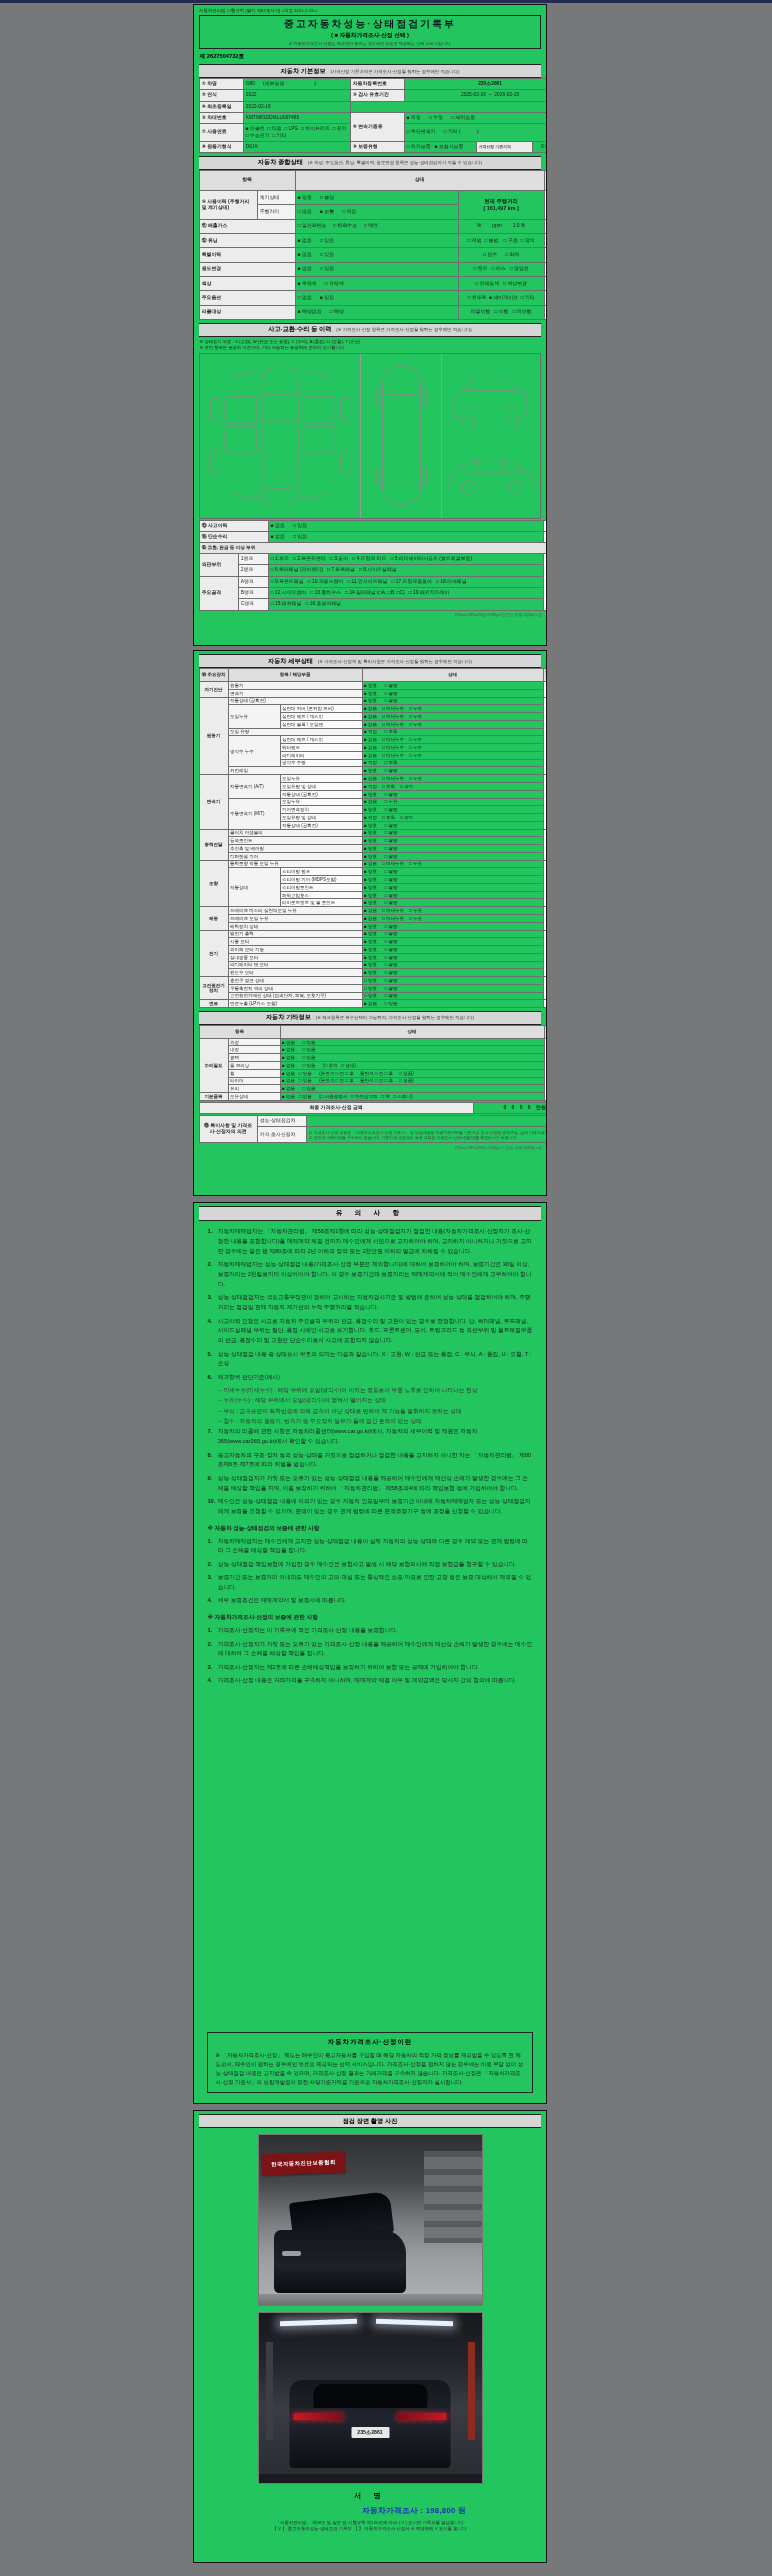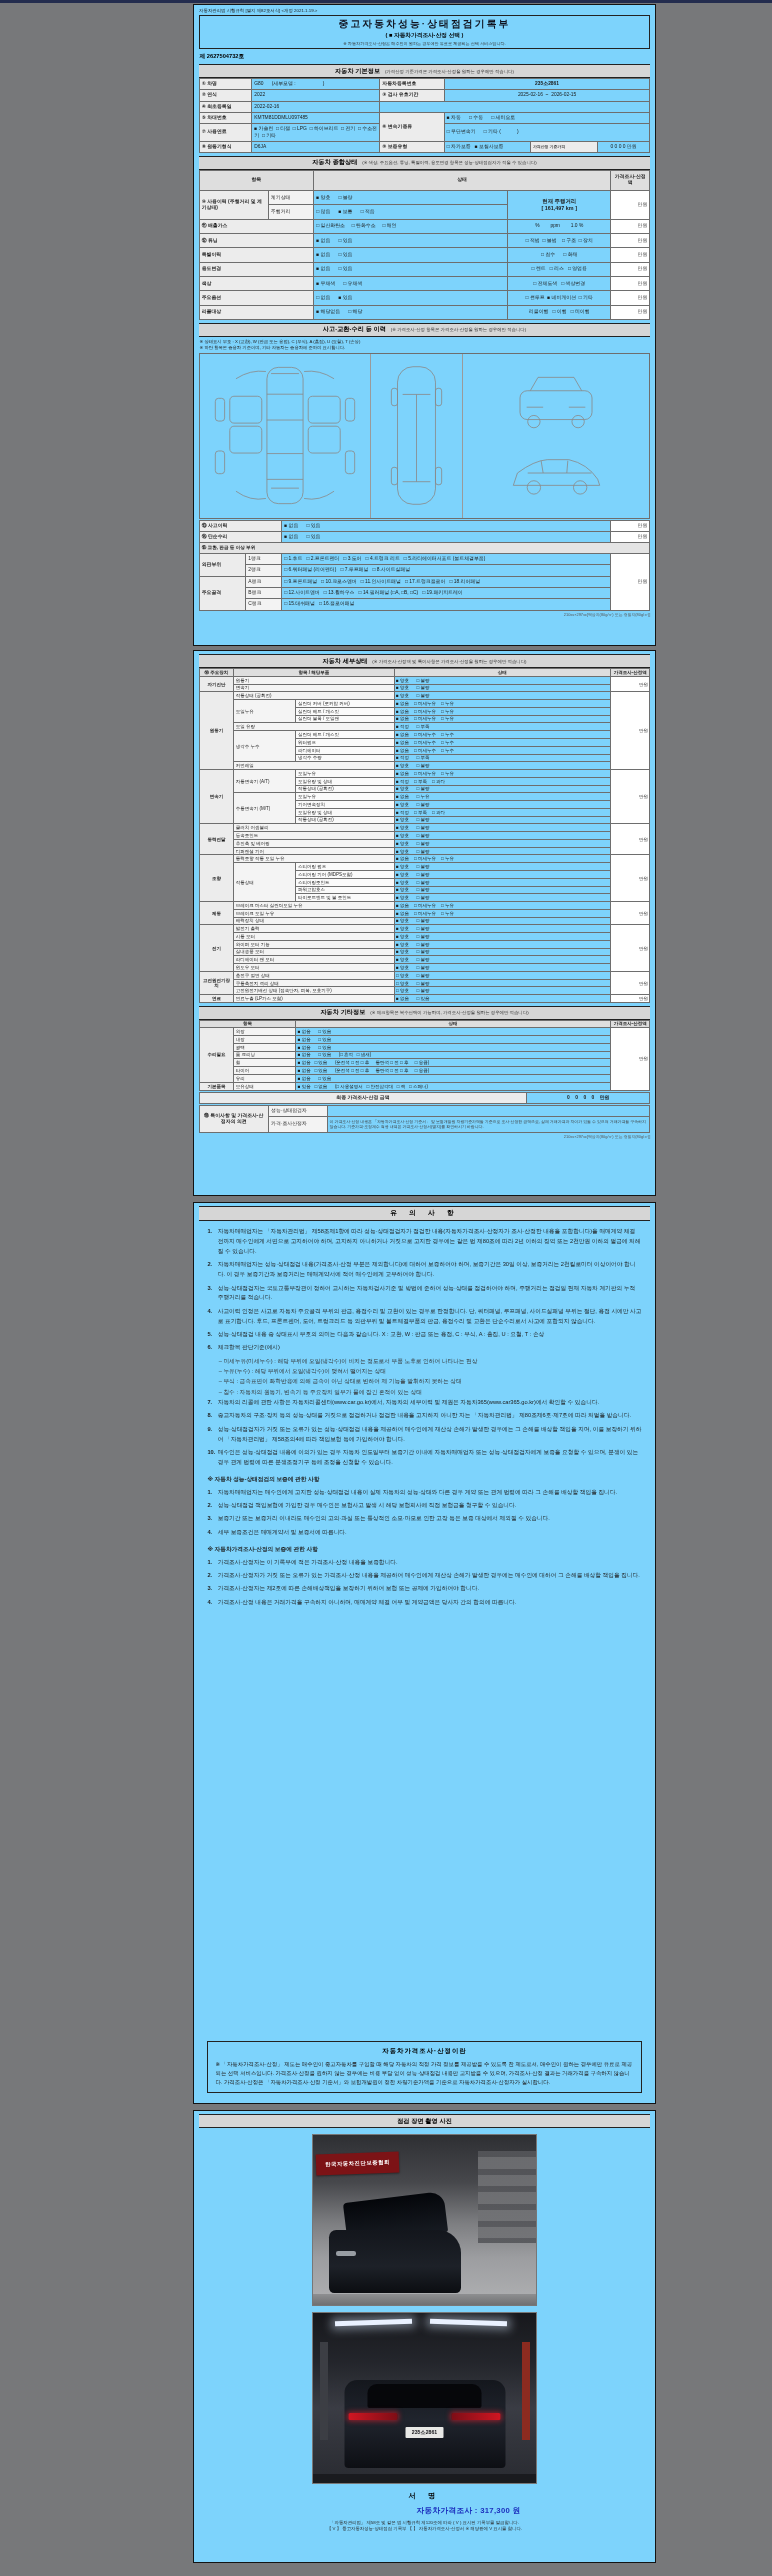--- a/index.html
+++ b/index.html
@@ -1,19 +1,19 @@
 <!DOCTYPE html>
 <html style="font-size:8.2px"><head>
 <meta charset="utf-8">
 <style>
   html,body{margin:0;padding:0;}
   body{font-family:"Liberation Sans","DejaVu Sans",sans-serif;background:#737476;}
   #page{position:relative;width:773px;height:2576px;background:#77787a;overflow:hidden;}
   #topstrip{position:absolute;left:0;top:0;width:100%;height:2.6px;background:#232c4e;}
-  .panel{position:absolute;left:193px;width:463px;background:#7dd3fc;border:1px solid #141414;box-sizing:border-box;overflow:hidden;padding:3.1px 4.6px;}
+  .panel{position:absolute;left:193px;width:354px;background:#22c55e;border:1px solid #141414;box-sizing:border-box;overflow:hidden;padding:3.1px 4.6px;}
   #pA{top:3.6px;height:642px;}
   #pB{top:650px;height:546px;}
   #pC{top:1202px;height:902px;padding:0;}
   #pD{top:2110px;height:453px;}
   .formnote{font-size:4.4px;color:#222;margin:0.5px 0 1.5px 0.5px;}
   .titlebox{border:0.8px solid #222;padding:2.6px 4.1px 2.1px;text-align:center;}
   .t-main{font-size:9.8px;font-weight:bold;letter-spacing:2.1px;color:#10131f;}
   .t-sub{font-size:5.7px;font-weight:bold;margin-top:1px;}
   .t-note{font-size:4.1px;color:#333;margin-top:1px;}
   .docline{margin:2.1px 0 2.1px 1px;}
@@ -757,20 +757,20 @@
       </div>
       <div class="p2-floor"></div>
     </div>
 
     <div class="signrow">
       <span class="sig-title">서    명</span>
     </div>
     <div class="feerow">
       <span class="fee">
         <span>자동차가격조사 :</span>
-        <span>317,300 원</span>
+        <span>198,800 원</span>
       </span>
     </div>
     <div class="sline">「자동차관리법」 제58조 및 같은 법 시행규칙 제120조에 따라 (  V  ) 표시된 기록부를 발급합니다.</div>
     <div class="sline">【 V 】 중고자동차성능·상태점검 기록부      【   】 자동차가격조사·산정서      ※ 해당란에 V 표시를 합니다.</div>
   </div>
 </div>
 
 
 </body></html>

